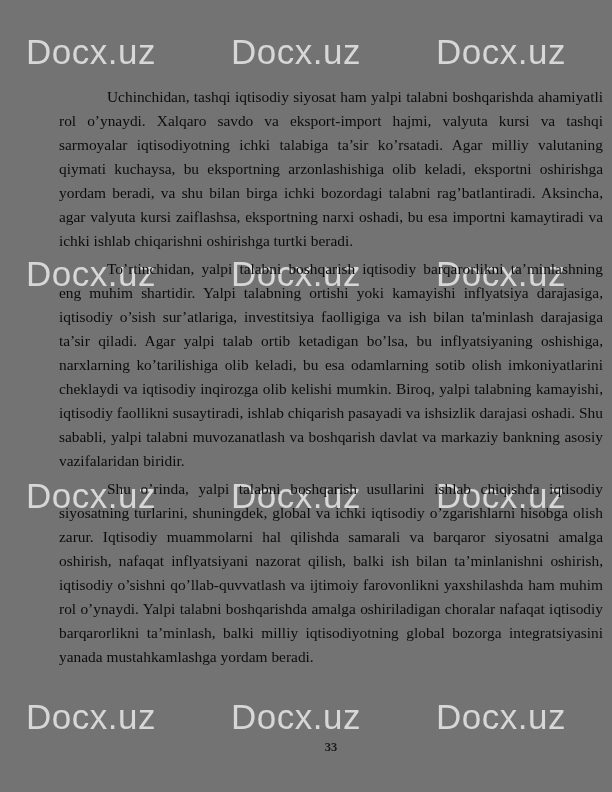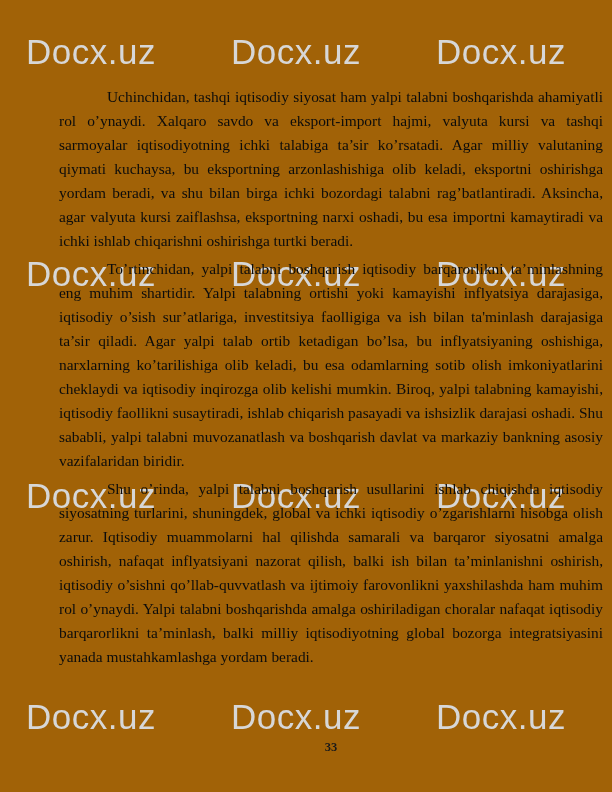--- a/index.html
+++ b/index.html
@@ -1,19 +1,19 @@
 <!DOCTYPE html>
 <html><head>
 <meta charset="utf-8">
 <style>
   html,body { margin:0; padding:0; background:#ffffff; }
   .page {
     position:relative;
     width:612px; height:792px;
-    background:#a16207;
+    background:#737373;
     overflow:hidden;
   }
 
   
   .wm-layer { position:absolute; inset:0; z-index:1; }
   .wm {
     position:absolute;
     font-family:"Liberation Sans", sans-serif;
     font-size:35px;
     line-height:1;

